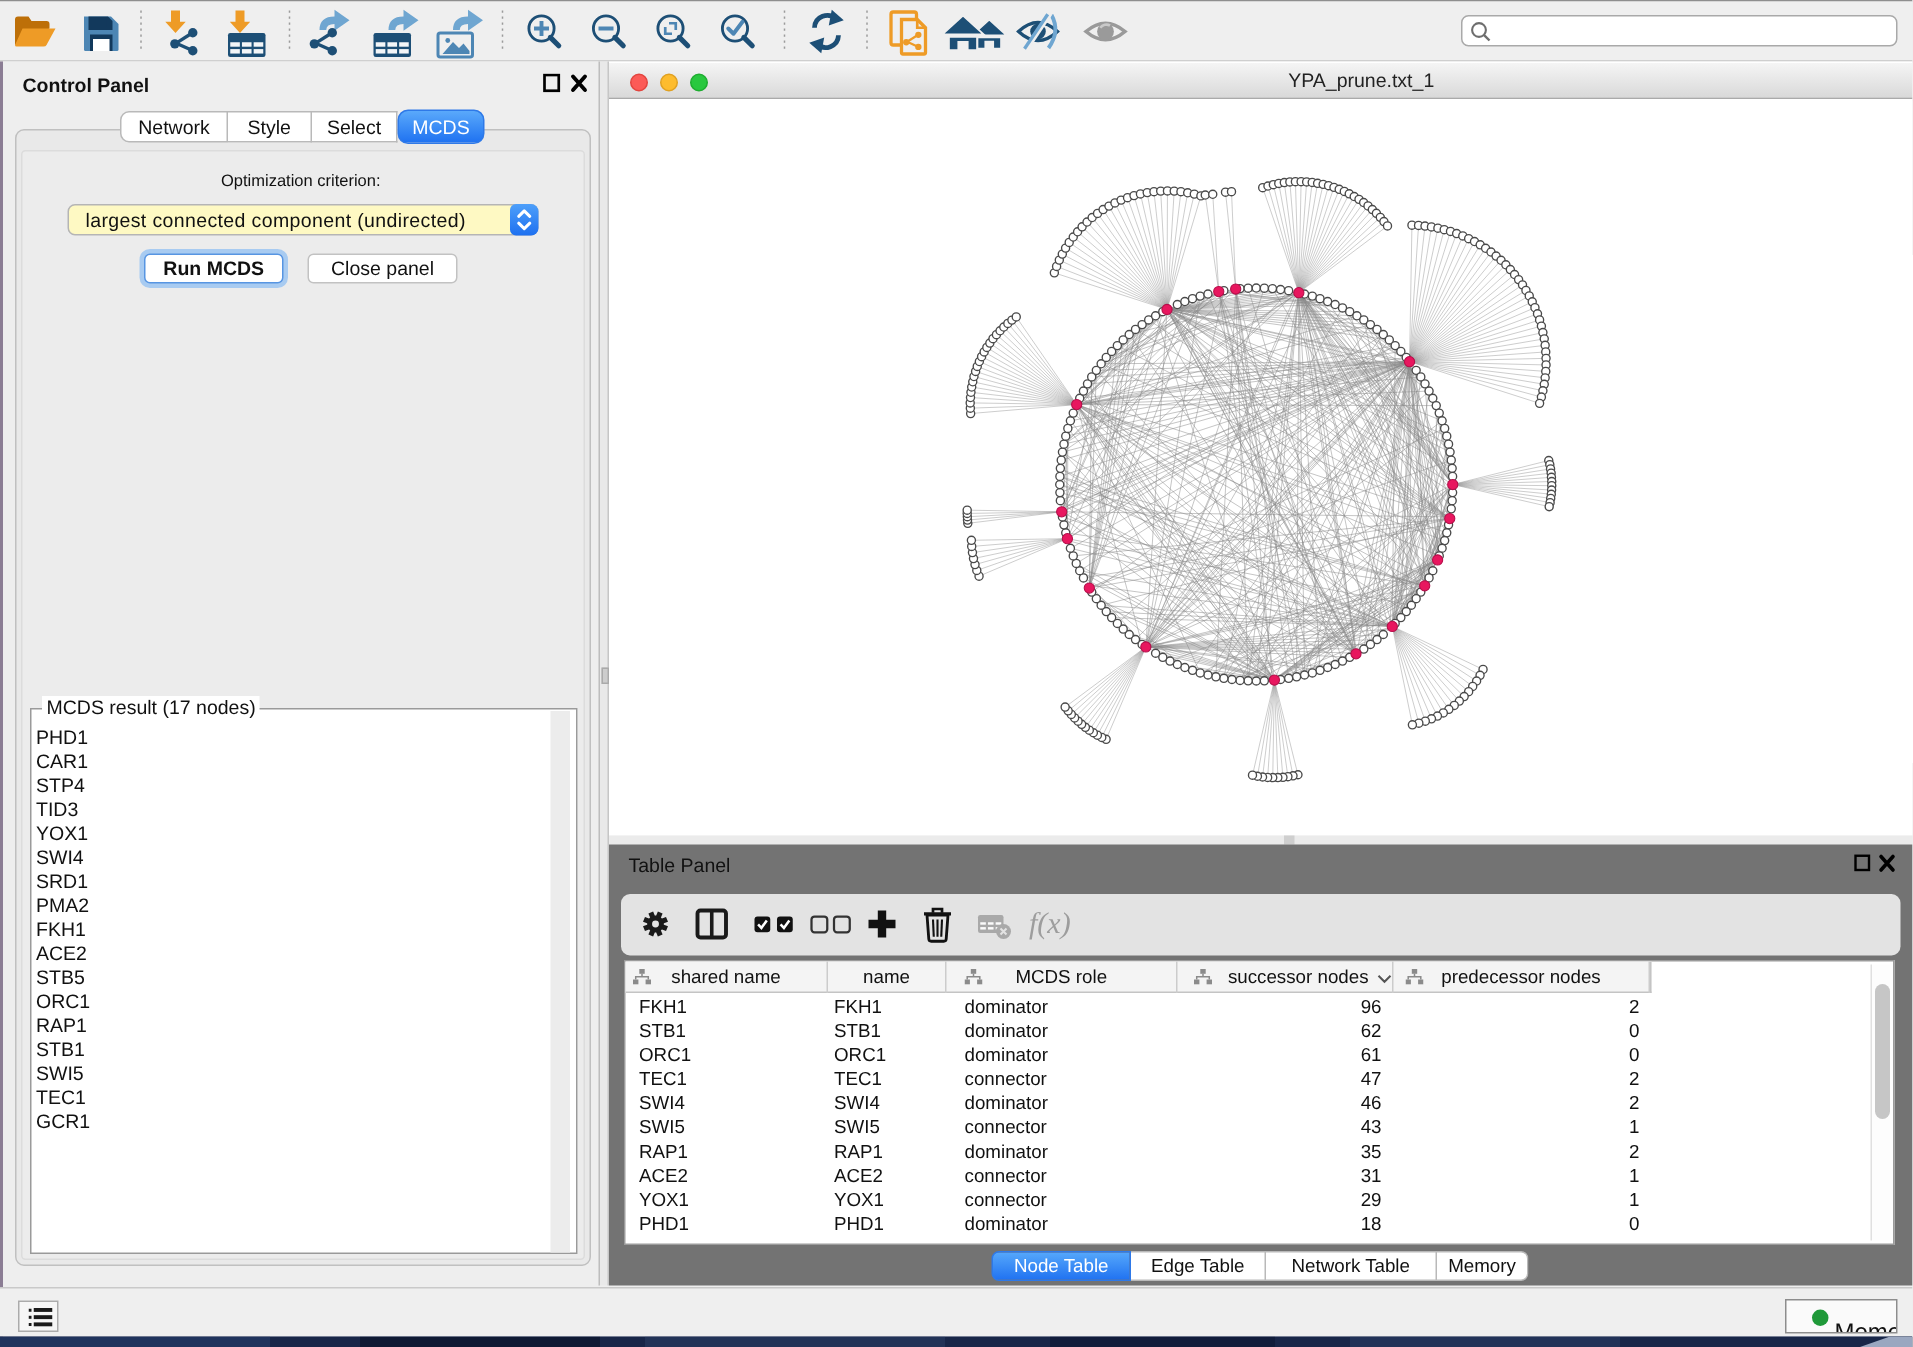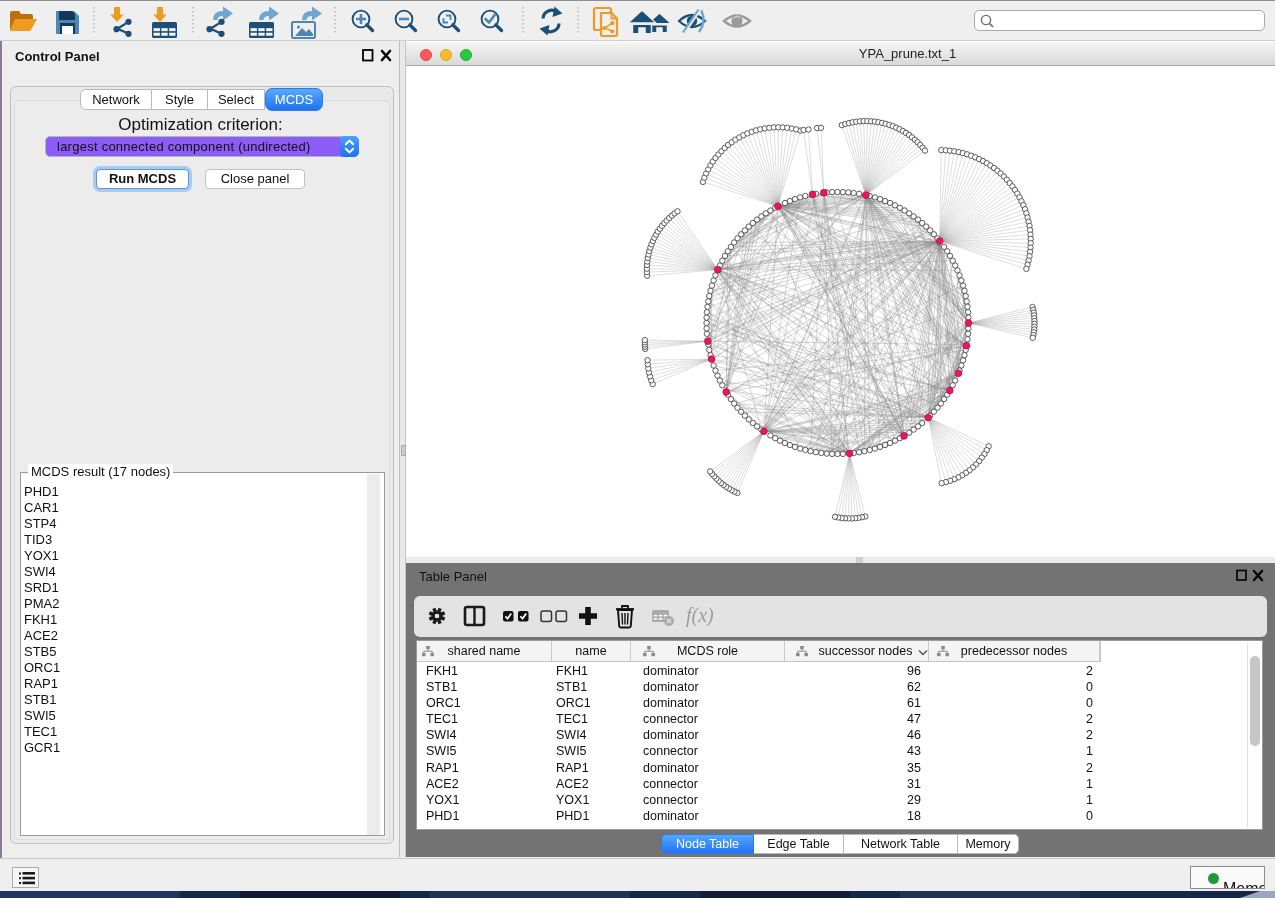--- a/index.html
+++ b/index.html
@@ -9,27 +9,27 @@
 #topline { left:0; top:0; width:1275px; height:1px; background:#8e8e8e; }
 #toolbar { left:0; top:1px; width:1275px; height:40px; background:#efefef; border-bottom:1px solid #cfcfcf; }
 #searchbox { position:absolute; left:974px; top:9px; width:291px; height:21px; background:#ffffff; border:1px solid #a9a9a9; border-radius:5px; }
 
 #lstrip { left:0; top:41px; width:2px; height:850px; background:#8b7d94; }
 
 #cpanel { left:2px; top:41px; width:397px; height:817px; background:#eeeeee; }
 #cp-title { position:absolute; left:13px; top:8px; font-size:13px; color:#111;font-weight:bold; }
 #cp-pane { position:absolute; left:8px; top:45px; width:384px; height:758px; background:#e9e9e9; border:1px solid #c0c0c0; border-radius:6px; }
 #cp-inner { position:absolute; left:3px; top:13px; width:376px; height:740px; background:#ececec; border:1px solid #dcdcdc; border-radius:3px; }
-.tabbar { position:absolute; left:78px; top:48px; height:21px; display:flex; align-items:flex-start; font-size:13px; color:#111;border-radius:10px; }
+.tabbar { position:absolute; left:78px; top:33px; height:21px; display:flex; align-items:flex-start; font-size:13px; color:#111;border-radius:10px; }
 .tabbar .tab { background:#ffffff; border:1px solid #b9b9b9; border-left:none; color:#111; text-align:center; line-height:19px; height:21px; }
 .tabbar .tab.first { border-left:1px solid #b9b9b9; border-radius:6px 0 0 6px; }
 .tabbar .tab.last { border-radius:0 6px 6px 0; }
 .tabbar .tab.sel { color:#fff; background:linear-gradient(#5aa9fb,#1f72f1); border:1px solid #2e79e8; border-radius:7px; position:relative; top:-1px; height:23px; line-height:21px; }
-#optlabel { position:absolute; left:0px; top:74px; width:397px; text-align:center; font-size:17px; color:#111; }
-#dropdown { position:absolute; left:43px; top:95px; width:314px; height:21px; background:#8b5cf6; border:1px solid #b5b5b5; border-radius:5px; font-size:13px; line-height:19px; color:#111; padding-left:11px; letter-spacing:0.25px; }
+#optlabel { position:absolute; left:0px; top:74px; width:397px; text-align:center; font-size:11px; color:#111; }
+#dropdown { position:absolute; left:43px; top:95px; width:314px; height:21px; background:#fef9c3; border:1px solid #b5b5b5; border-radius:5px; font-size:13px; line-height:19px; color:#111; padding-left:11px; letter-spacing:0.25px; }
 #dropcap { position:absolute; left:338px; top:95px; width:19px; height:21px; background:linear-gradient(#4d9ffa,#1e70f0); border-radius:4px 5px 5px 4px; }
 .btn { position:absolute; height:20px; background:#ffffff; border:1px solid #c2c2c2; border-radius:4px; font-size:13px; text-align:center; color:#111; line-height:18px; }
 #runbtn { left:94px; top:128px; width:93px; box-shadow:0 0 0 3px #a8cbf1; border-color:#5795e2;font-weight:bold; }
 #closebtn { left:203px; top:128px; width:100px; }
 
 #grpbox { position:absolute; left:18px; top:431px; width:365px; height:364px; background:#ffffff; border:1px solid #9a9a9a; }
 #grplabel { position:absolute; left:7px; top:-9px; background:#ffffff; padding:0 3px; font-size:13px; color:#111; }
 #mcdslist { position:absolute; left:3px; top:11px; font-size:13px; color:#111; line-height:16px; }
 #grpscroll { position:absolute; right:4px; top:1px; width:13px; height:361px; background:#ececec; }
 

